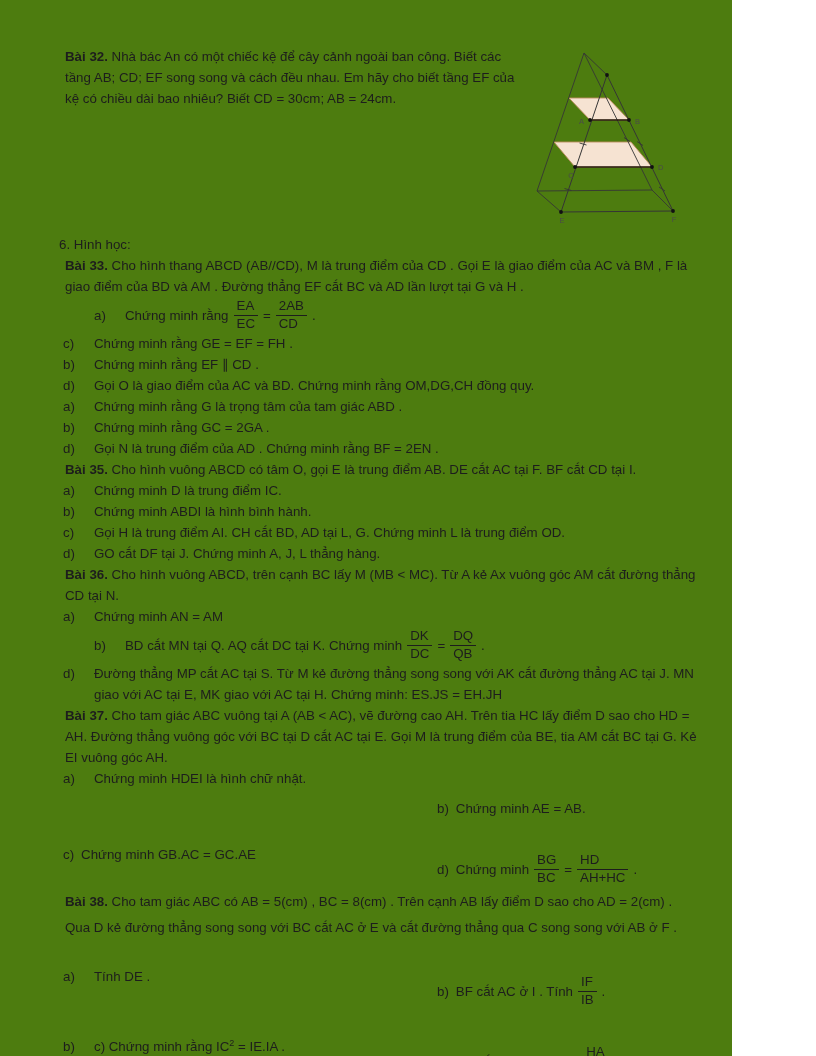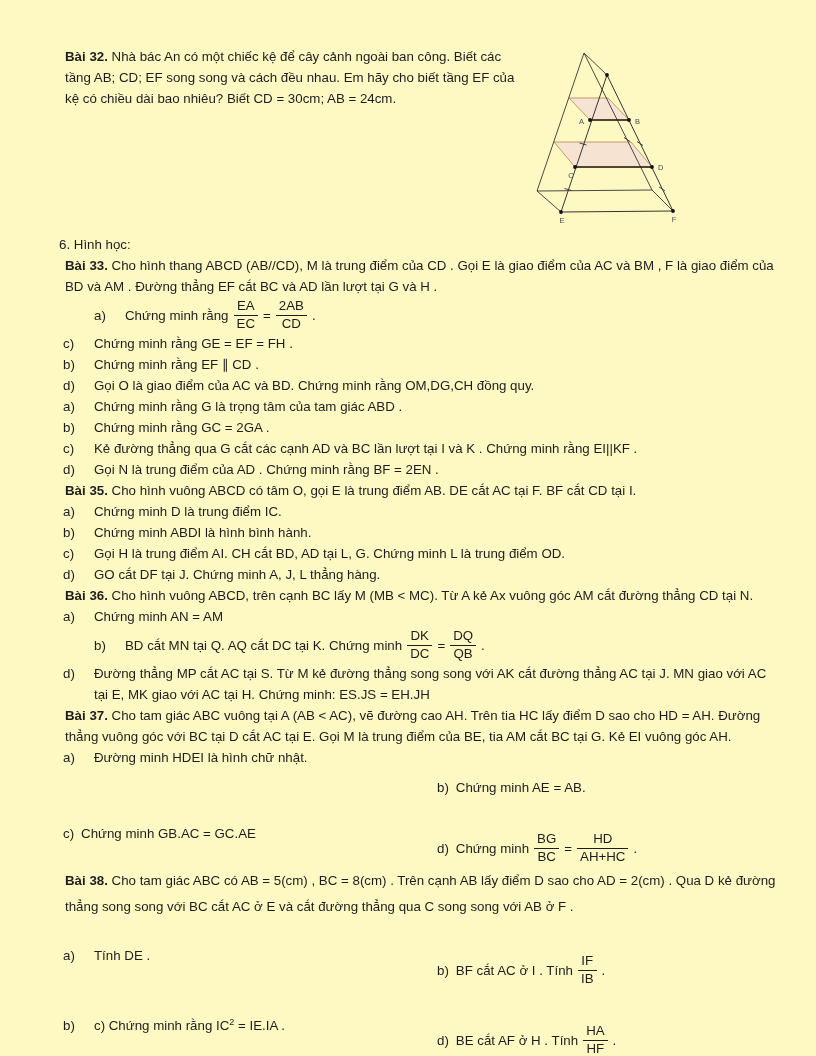--- a/index.html
+++ b/index.html
@@ -1,19 +1,19 @@
 <!DOCTYPE html>
 <html><head>
 <meta charset="utf-8">
 <style>
   html,body { margin:0; padding:0; background:#ffffff; }
   .page {
     position:relative;
-    width:816px; height:1056px;
-    background:#fef9c3;
+    width:732px; height:1056px;
+    background:#4d7c0f;
     font-family:"Liberation Sans", sans-serif;
     font-size:13.3px;
     color:#1d1d1d;
     box-sizing:border-box;
     padding:44px 34px 0 40px;
     overflow:hidden;
   }
   p { margin:0; }
   .bold { font-weight:bold; }
   .b32row { position:relative; min-height:188px; }
@@ -22,21 +22,21 @@
   .heading { font-weight:normal; margin-left:19px; line-height:21px; }
   .para { margin-left:25px; line-height:21px; }
   .para38 { margin-left:25px; line-height:26px; }
   .item { margin-left:23px; line-height:21px; padding-left:31px; text-indent:-31px; }
   .mk { display:inline-block; width:31px; text-indent:0; }
   .mk2 { margin-right:7px; }
   .fracrow { display:flex; align-items:center; min-height:36px; text-indent:0; }
   .fracrow .mk { flex:0 0 31px; }
   .frac {
     display:inline-block; vertical-align:middle;
-    text-align:center; line-height:16px; margin:0 5px;
+    text-align:left; line-height:16px; margin:0 5px;
   }
   .frac .nu { display:block; padding:0 3px 0.5px 3px; border-bottom:1px solid #1d1d1d; }
   .frac .de { display:block; padding:0.5px 3px 0 3px; }
   .row { display:flex; margin-left:23px; }
   .row .cl { width:374px; }
   .row .cr { flex:1;margin-top:30px; }
   .row .cell { line-height:21px; }
   .row .fcell { display:flex; align-items:center; min-height:40px; }
   sup.sq { font-size:9px; vertical-align:super; line-height:0; }
   svg text { font-family:"Liberation Sans", sans-serif; }
@@ -120,21 +120,20 @@
         <span class="de">CD</span>
       </span>
     <span>.</span>
   </div>
   <div class="item"><span class="mk">c)</span><span>Chứng minh rằng GE = EF = FH .</span></div>
   <div class="item"><span class="mk">b)</span><span>Chứng minh rằng EF ∥ CD .</span></div>
   <div class="item"><span class="mk">d)</span><span>Gọi O là giao điểm của AC và BD. Chứng minh rằng OM,DG,CH đồng quy.</span></div>
 
   <div class="item"><span class="mk">a)</span><span>Chứng minh rằng G  là trọng tâm của tam giác ABD .</span></div>
   <div class="item"><span class="mk">b)</span><span>Chứng minh rằng GC = 2GA .</span></div>
-  <div class="item"><span class="mk">c)</span><span>Kẻ đường thẳng qua G  cắt các cạnh AD  và BC  lần lượt tại I  và K . Chứng minh rằng EI||KF .</span></div>
   <div class="item"><span class="mk">d)</span><span>Gọi N  là trung điểm của AD . Chứng minh rằng BF = 2EN .</span></div>
 
   <p class="para"><span class="bold">Bài 35.</span><span> Cho hình vuông ABCD có tâm O, gọi E là trung điểm AB. DE cắt AC tại F. BF cắt CD tại I.</span></p>
   <div class="item"><span class="mk">a)</span><span>Chứng minh D là trung điểm IC.</span></div>
   <div class="item"><span class="mk">b)</span><span>Chứng minh ABDI là hình bình hành.</span></div>
   <div class="item"><span class="mk">c)</span><span>Gọi H là trung điểm AI. CH cắt BD, AD tại L, G. Chứng minh L là trung điểm OD.</span></div>
   <div class="item"><span class="mk">d)</span><span>GO cắt DF tại J. Chứng minh A, J, L thẳng hàng.</span></div>
 
   <p class="para"><span class="bold">Bài 36.</span><span> Cho hình vuông ABCD, trên cạnh BC lấy M (MB &lt; MC). Từ A kẻ Ax vuông góc AM cắt đường thẳng CD tại N.</span></p>
   <div class="item"><span class="mk">a)</span><span>Chứng minh AN = AM</span></div>
@@ -149,21 +148,21 @@
     <span class="frac">
         <span class="nu">DQ</span>
         <span class="de">QB</span>
       </span>
     <span>.</span>
   </div>
   <div class="item"><span class="mk">d)</span><span>Đường thẳng MP cắt AC tại S. Từ M kẻ đường thẳng song song với AK cắt đường thẳng AC tại J. MN giao với AC tại E, MK giao với AC tại H. Chứng minh: ES.JS = EH.JH</span></div>
 
   <p class="para"><span class="bold">Bài 37.</span><span> Cho tam giác ABC vuông tại A (AB &lt; AC), vẽ đường cao AH. Trên tia HC lấy điểm D sao cho HD = AH. Đường thẳng vuông góc với BC tại D cắt AC tại E. Gọi M là trung điểm của BE, tia AM cắt BC tại G. Kẻ EI vuông góc AH.</span></p>
   <div class="row">
-    <div class="cl cell"><span class="mk">a)</span><span>Đường minh HDEI là hình chữ nhật.</span></div>
+    <div class="cl cell"><span class="mk">a)</span><span>Chứng minh HDEI là hình chữ nhật.</span></div>
     <div class="cr cell"><span class="mk2">b)</span><span>Chứng minh AE = AB.</span></div>
   </div>
   <div class="row">
     <div class="cl fcell">
         <span class="mk2">c)</span>
         <span>Chứng minh GB.AC = GC.AE</span>
       </div>
     <div class="cr fcell">
       <span class="mk2">d)</span>
       <span>Chứng minh</span>

